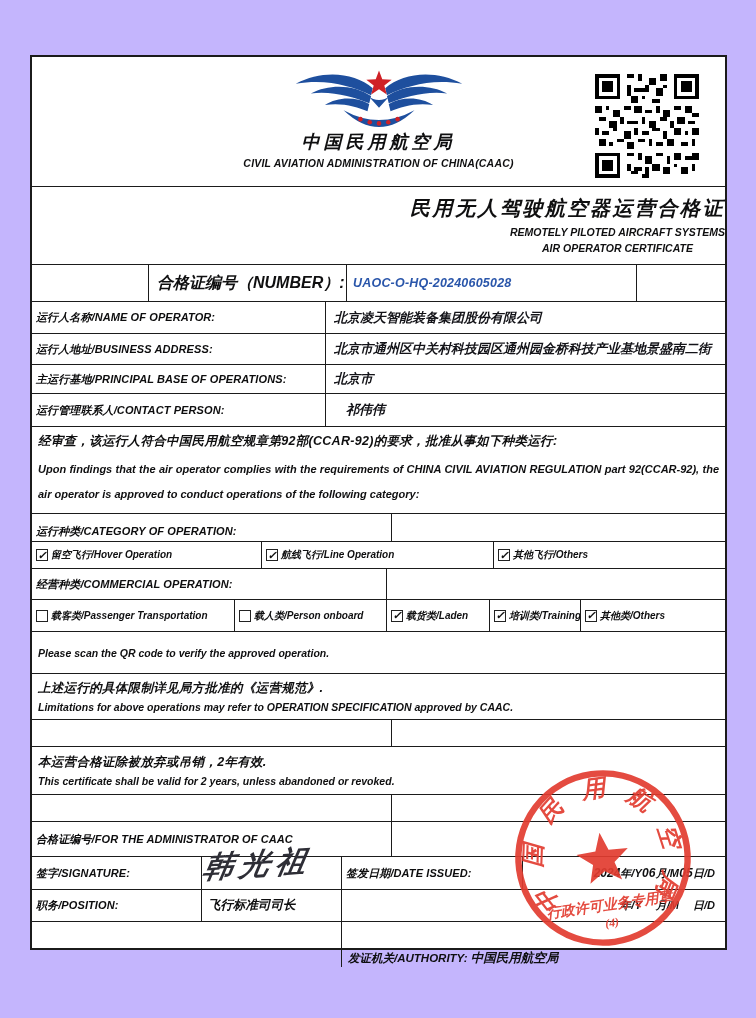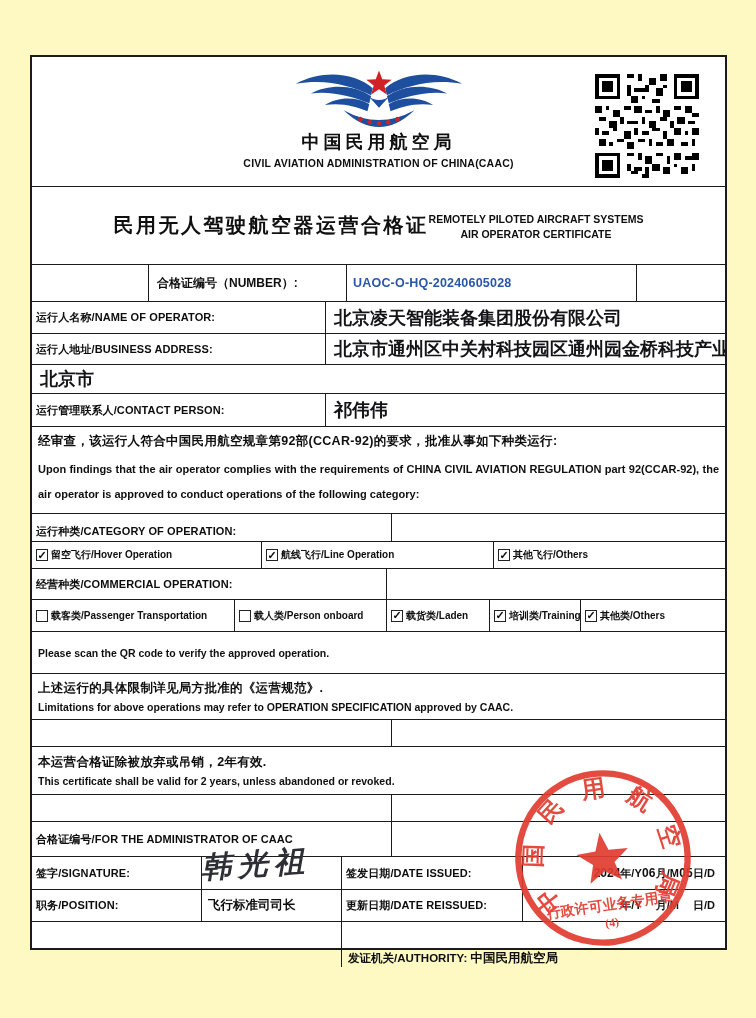--- a/index.html
+++ b/index.html
@@ -1,45 +1,45 @@
 <!DOCTYPE html>
 <html><head>
 <meta charset="utf-8">
 <style>
   * { margin:0; padding:0; box-sizing:border-box; }
   html,body { background:#ffffff; }
   body { width:756px; height:1018px; font-family:"Liberation Sans", sans-serif; color:#0f0f10; }
-  .page { position:relative; width:756px; height:1018px; background:#fef9c3; overflow:hidden; }
+  .page { position:relative; width:756px; height:1018px; background:#c4b5fd; overflow:hidden;font-style:italic; }
   .cert { position:absolute; left:30px; top:55px; width:697px; height:895px;
           border:2px solid #1b1b1b; display:flex; flex-direction:column; background:#fff; }
   .row { display:flex; border-bottom:1.5px solid #1b1b1b; flex-shrink:0; }
   .row:last-child { border-bottom:none; }
   .cell { border-right:1.5px solid #1b1b1b; display:flex; align-items:center; overflow:hidden; }
   .cell:last-child { border-right:none; }
   .lbl { font-size:11px; font-weight:600; letter-spacing:0.1px; padding:2px 3px 2px 4px; color:#0d0d0e; }
-  .val { font-size:18px; font-weight:700; padding:2px 4px 2px 8px; color:#131318; white-space:nowrap; }
+  .val { font-size:13px; font-weight:700; padding:2px 4px 2px 8px; color:#131318; white-space:nowrap; }
 
   
   .r-header { height:130px; position:relative; flex-direction:column; align-items:center; justify-content:flex-start; }
   .logo { margin-top:9px; }
   .org-cn { font-family:"Liberation Serif", serif; font-size:18px; font-weight:600; letter-spacing:4px; margin-top:2px; }
   .org-en { font-size:10.5px; font-weight:700; margin-top:3px; letter-spacing:0.2px; }
   .qr { position:absolute; top:17px; right:26px; width:104px; height:104px; }
 
   
-  .r-title { height:78px; flex-direction:row; align-items:center; justify-content:center; }
+  .r-title { height:78px; flex-direction:column; align-items:flex-end; justify-content:center; }
   .title-cn { font-family:"Liberation Serif", serif; font-size:20px; font-weight:700; letter-spacing:2.5px; }
   .title-en { font-size:10.5px; font-weight:700; line-height:1.45; text-align:center; margin-top:3px; }
 
   .r-number { height:37px; }
   .r-number .c1 { width:117px; } .r-number .c2 { width:198px; } .r-number .c3 { width:290px; } .r-number .c4 { flex:1; }
-  .num-lbl { font-size:12px; font-weight:600; padding-left:8px; }
+  .num-lbl { font-size:16px; font-weight:600; padding-left:8px; }
   .num-val { font-size:12.5px; font-weight:700; color:#2a56aa; padding-left:6px; letter-spacing:0.2px; }
 
-  .r-name { height:32px;text-align:right; } .r-addr { height:31px; } .r-base { height:29px; } .r-contact { height:33px; }
+  .r-name { height:32px;text-align:right; } .r-addr { height:31px; } .r-base { height:29px; } .r-contact { height:33px;gap:12px; }
   .c-label { width:294px; } .c-value { flex:1; }
 
   .r-approval { height:87px; flex-direction:column; align-items:flex-start; justify-content:center; padding:4px 6px; }
   .appr-cn { font-size:12.5px; font-weight:600; margin-bottom:7px; letter-spacing:0.3px; }
   .appr-en { font-size:11px; font-weight:600; line-height:25px; text-align:justify; width:100%; }
 
   .r-category { height:28px; } .r-category .c1 { width:360px;align-items:flex-end; } .r-category .c2 { flex:1; }
   .r-catopts { height:27px; } .r-catopts .c1 { width:230px; } .r-catopts .c2 { width:232px; } .r-catopts .c3 { flex:1; }
   .r-commercial { height:31px; } .r-commercial .c1 { width:355px; } .r-commercial .c2 { flex:1; }
   .r-commopts { height:32px; }
@@ -226,20 +226,23 @@
     </div>
     <div class="row r-addr">
       <div class="cell c-label">
           <span class="lbl">运行人地址/BUSINESS ADDRESS:</span>
         </div>
       <div class="cell c-value">
           <span class="val">北京市通州区中关村科技园区通州园金桥科技产业基地景盛南二街</span>
         </div>
     </div>
     <div class="row r-base">
+      <div class="cell c-label">
+          <span class="lbl">主运行基地/PRINCIPAL BASE OF OPERATIONS:</span>
+        </div>
       <div class="cell c-value">
           <span class="val">北京市</span>
         </div>
     </div>
     <div class="row r-contact">
       <div class="cell c-label">
           <span class="lbl">运行管理联系人/CONTACT PERSON:</span>
         </div>
       <div class="cell c-value">
           <span class="val">祁伟伟</span>
@@ -369,23 +372,20 @@
         </div>
       </div>
     </div>
 
     <div class="row r-position">
       <div class="cell c1">
           <span class="lbl">职务/POSITION:</span>
         </div>
       <div class="cell c2">
           <span class="pos-val">飞行标准司司长</span>
-        </div>
-      <div class="cell c3">
-          <span class="lbl">更新日期/DATE REISSUED:</span>
         </div>
       <div class="cell c4">
         <div class="date-flex">
           <span class="date-num"></span>
           <span class="date-unit">年/Y</span>
           <span class="date-num"></span>
           <span class="date-unit">月/M</span>
           <span class="date-num"></span>
           <span class="date-unit">日/D</span>
         </div>

